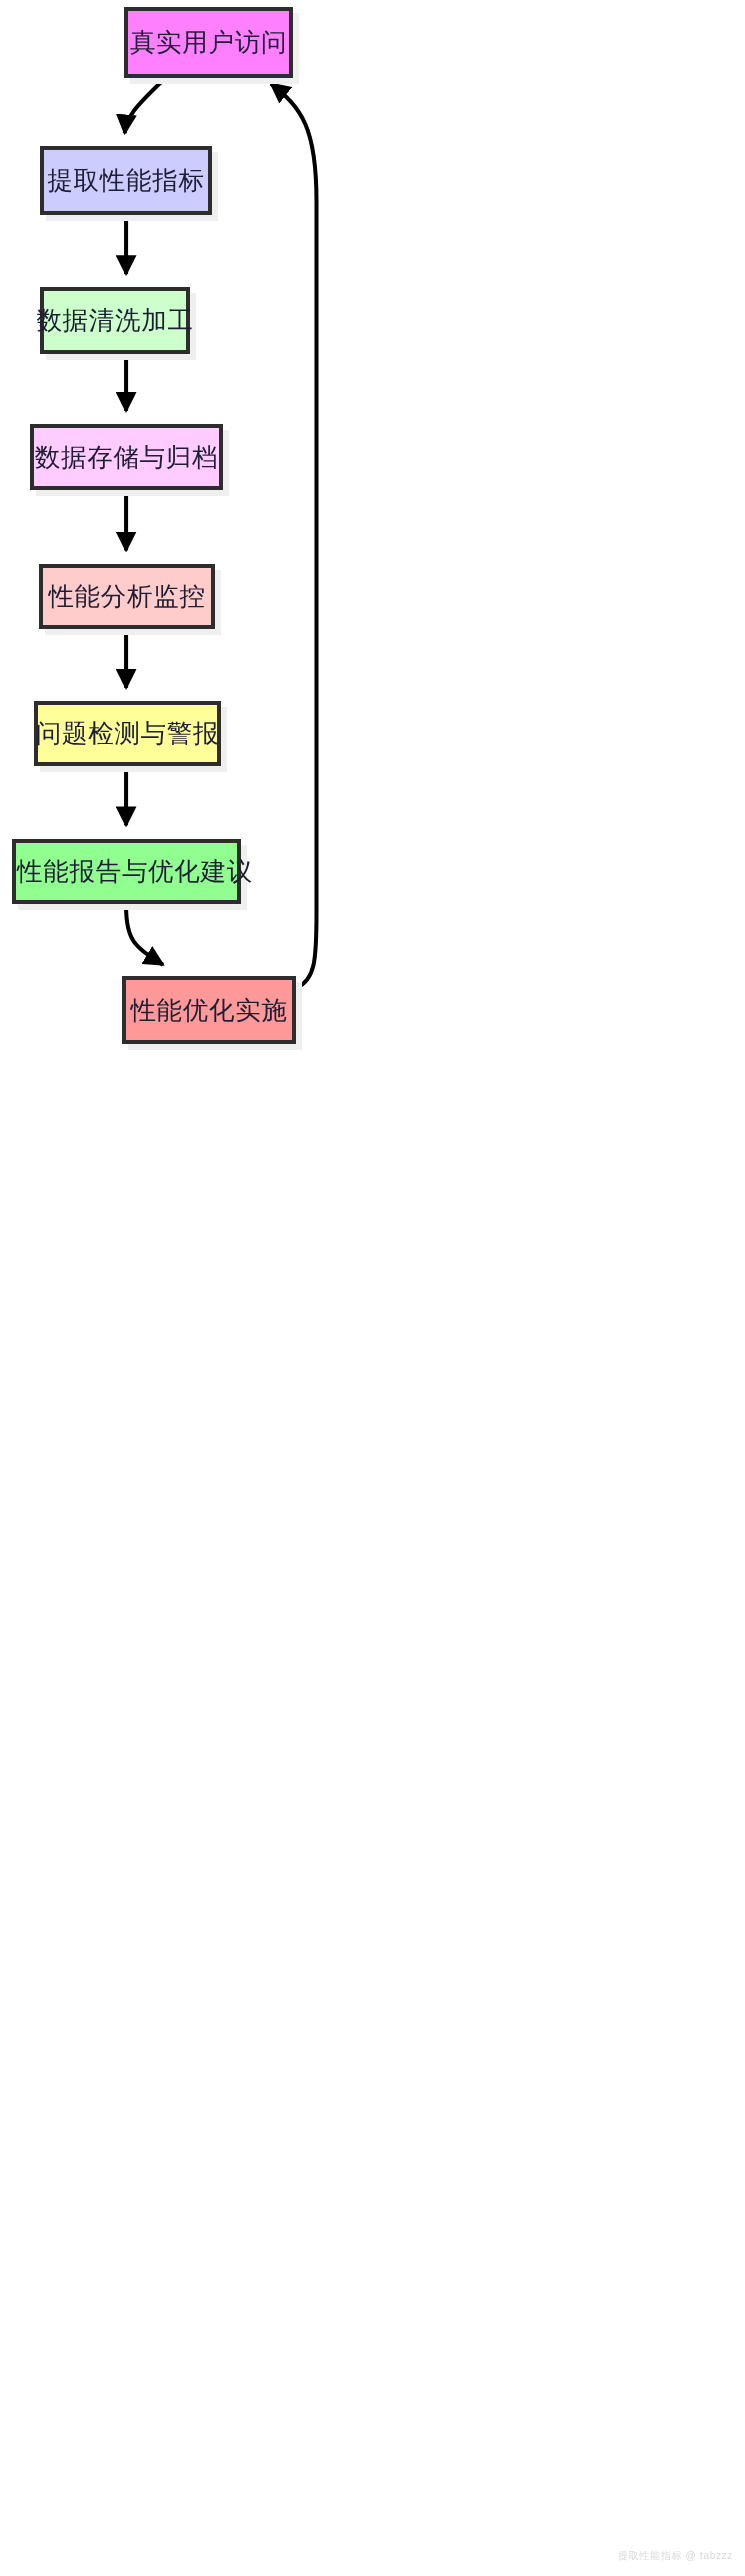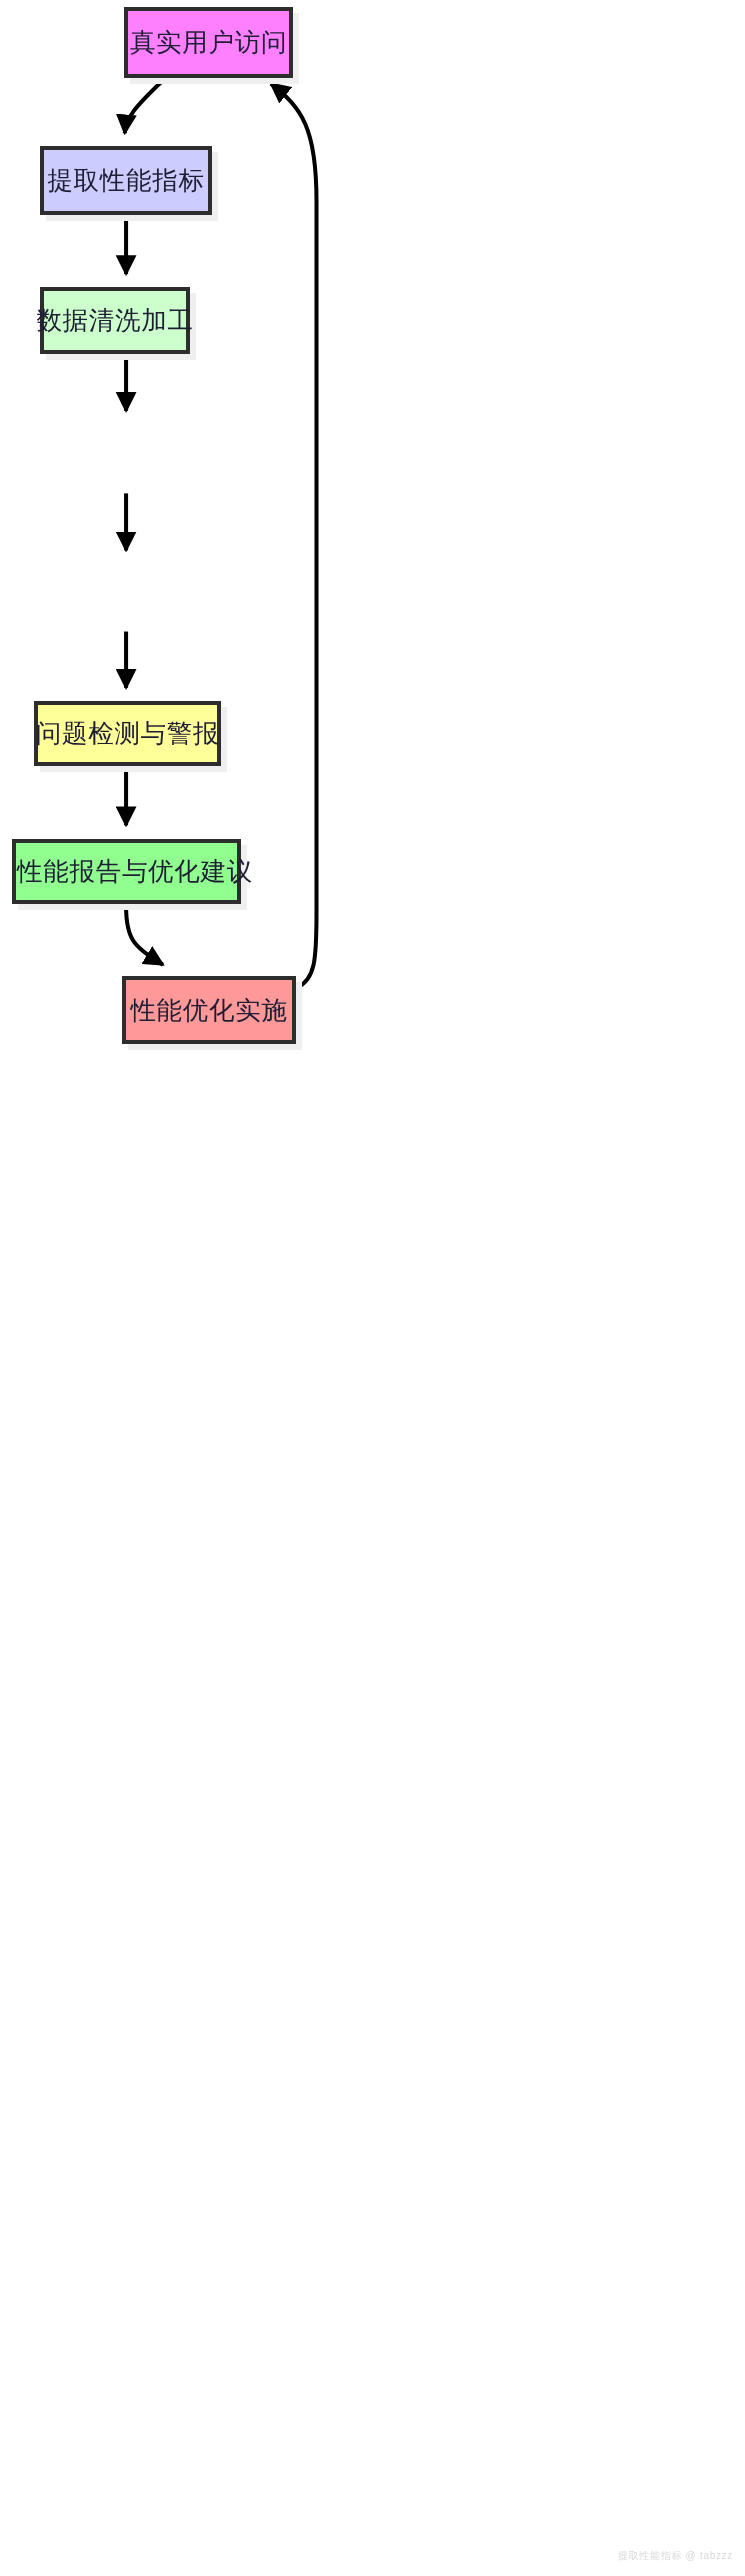--- a/index.html
+++ b/index.html
@@ -125,21 +125,27 @@
   </div>
 
   <div class="node" id="node-2" style="background:#ccccff">
     <span class="node-label">提取性能指标</span>
   </div>
 
   <div class="node" id="node-3" style="background:#ccffcc">
     <span class="node-label">数据清洗加工</span>
   </div>
 
+  <div class="node" id="node-4" style="background:#ffccff">
+    <span class="node-label">数据存储与归档</span>
+  </div>
 
+  <div class="node" id="node-5" style="background:#ffcccc">
+    <span class="node-label">性能分析监控</span>
+  </div>
 
   <div class="node" id="node-6" style="background:#ffff99">
     <span class="node-label">问题检测与警报</span>
   </div>
 
   <div class="node" id="node-7" style="background:#90ff90">
     <span class="node-label">性能报告与优化建议</span>
   </div>
 
   <div class="node" id="node-8" style="background:#ff9999">

